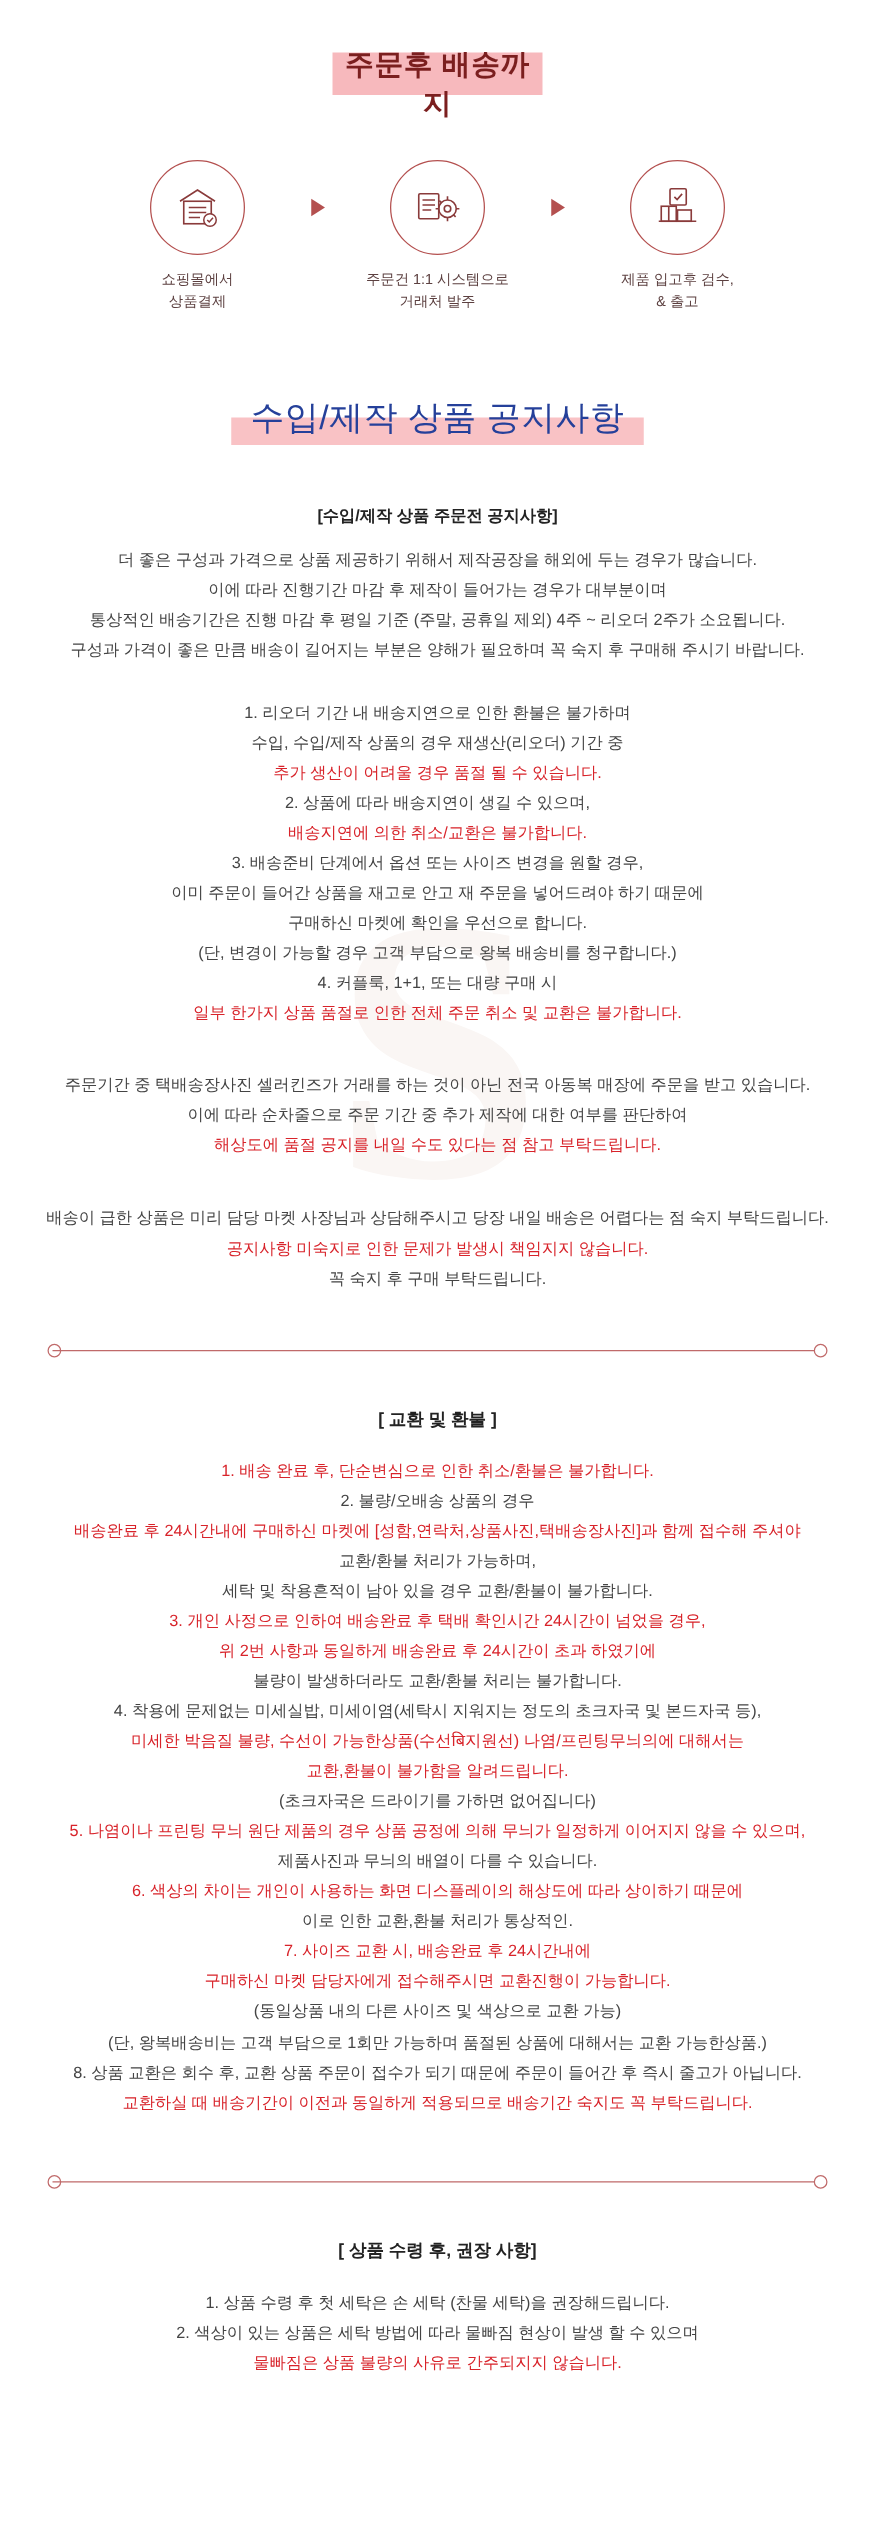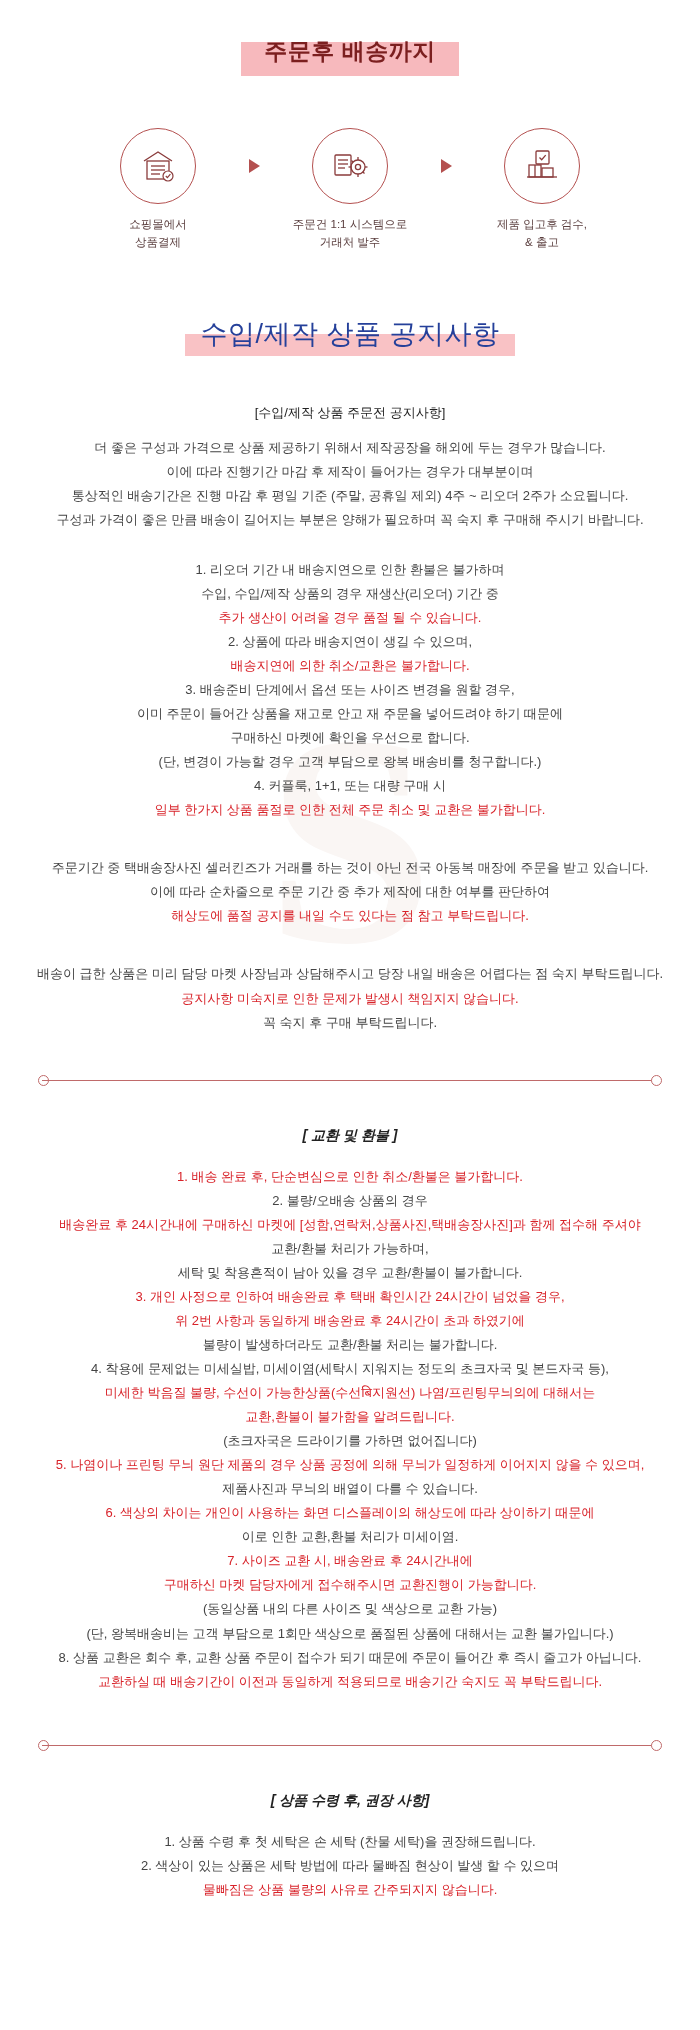--- a/index.html
+++ b/index.html
@@ -33,21 +33,21 @@
     color: #faf6f4;
     line-height: 1;
     z-index: 0;
     user-select: none;
   }
   .content { position: relative; z-index: 2; }
 
   
   .top-banner {
     margin: 42px auto 12px;
-    width: 218px;
+    width: 168px;
     height: 34px;
     background: #f7b9bd;
     position: relative;
   }
   .top-banner-text {
     position: absolute;
     left: 0; right: 0;
     top: -6px;
     text-align: center;
     font-size: 23px;
@@ -122,21 +122,21 @@
     font-size: 27px;
     font-weight: normal;
     color: #25409a;
     letter-spacing: 0.5px;
   }
 
   
   .section { text-align: center; }
   .sec-head {
     font-size: 13px;
-    font-weight: normal;
+    font-weight: bold;
     color: #222222;
     margin-bottom: 14px;
   }
   .para {
     font-size: 13px;
     line-height: 1.85;
     color: #444444;
   }
   .red { color: #d8232a; }
   .red-b { color: #d8232a; font-weight: normal; }
@@ -165,21 +165,20 @@
     border-radius: 50%;
   }
   .divider .dot.l { left: 38px; }
   .divider .dot.r { right: 38px; }
 
   .sec-title {
     font-size: 14px;
     font-weight: bold;
     color: #222222;
     margin-bottom: 20px;
-    font-style: italic;
   }
   .item { }
   .item:first-child { margin-top: 0; }
 </style>
 </head>
 <body>
 
 <div class="page">
   <div class="watermark">S</div>
 
@@ -354,28 +353,28 @@
         <div>(초크자국은 드라이기를 가하면 없어집니다)</div>
       </div>
 
       <div class="para item">
         <div class="red-b">5. 나염이나 프린팅 무늬 원단 제품의 경우 상품 공정에 의해 무늬가 일정하게 이어지지 않을 수 있으며,</div>
         <div>제품사진과 무늬의 배열이 다를 수 있습니다.</div>
       </div>
 
       <div class="para item">
         <div class="red-b">6. 색상의 차이는 개인이 사용하는 화면 디스플레이의 해상도에 따라 상이하기 때문에</div>
-        <div>이로 인한 교환,환불 처리가 미세이염.</div>
+        <div>이로 인한 교환,환불 처리가 통상적인.</div>
       </div>
 
       <div class="para item">
         <div class="red-b">7. 사이즈 교환 시, 배송완료 후 24시간내에</div>
         <div class="red-b">구매하신 마켓 담당자에게 접수해주시면 교환진행이 가능합니다.</div>
         <div>(동일상품 내의 다른 사이즈 및 색상으로 교환 가능)</div>
-        <div>(단, 왕복배송비는 고객 부담으로 1회만 색상으로 품절된 상품에 대해서는 교환 불가입니다.)</div>
+        <div>(단, 왕복배송비는 고객 부담으로 1회만 가능하며 품절된 상품에 대해서는 교환 가능한상품.)</div>
       </div>
 
       <div class="para item">
         <div>8. 상품 교환은 회수 후, 교환 상품 주문이 접수가 되기 때문에 주문이 들어간 후 즉시 줄고가 아닙니다.</div>
         <div class="red-b">교환하실 때 배송기간이 이전과 동일하게 적용되므로 배송기간 숙지도 꼭 부탁드립니다.</div>
       </div>
     </div>
 
     <div class="divider" style="margin-top:40px;">
       <div class="dot l"></div>

